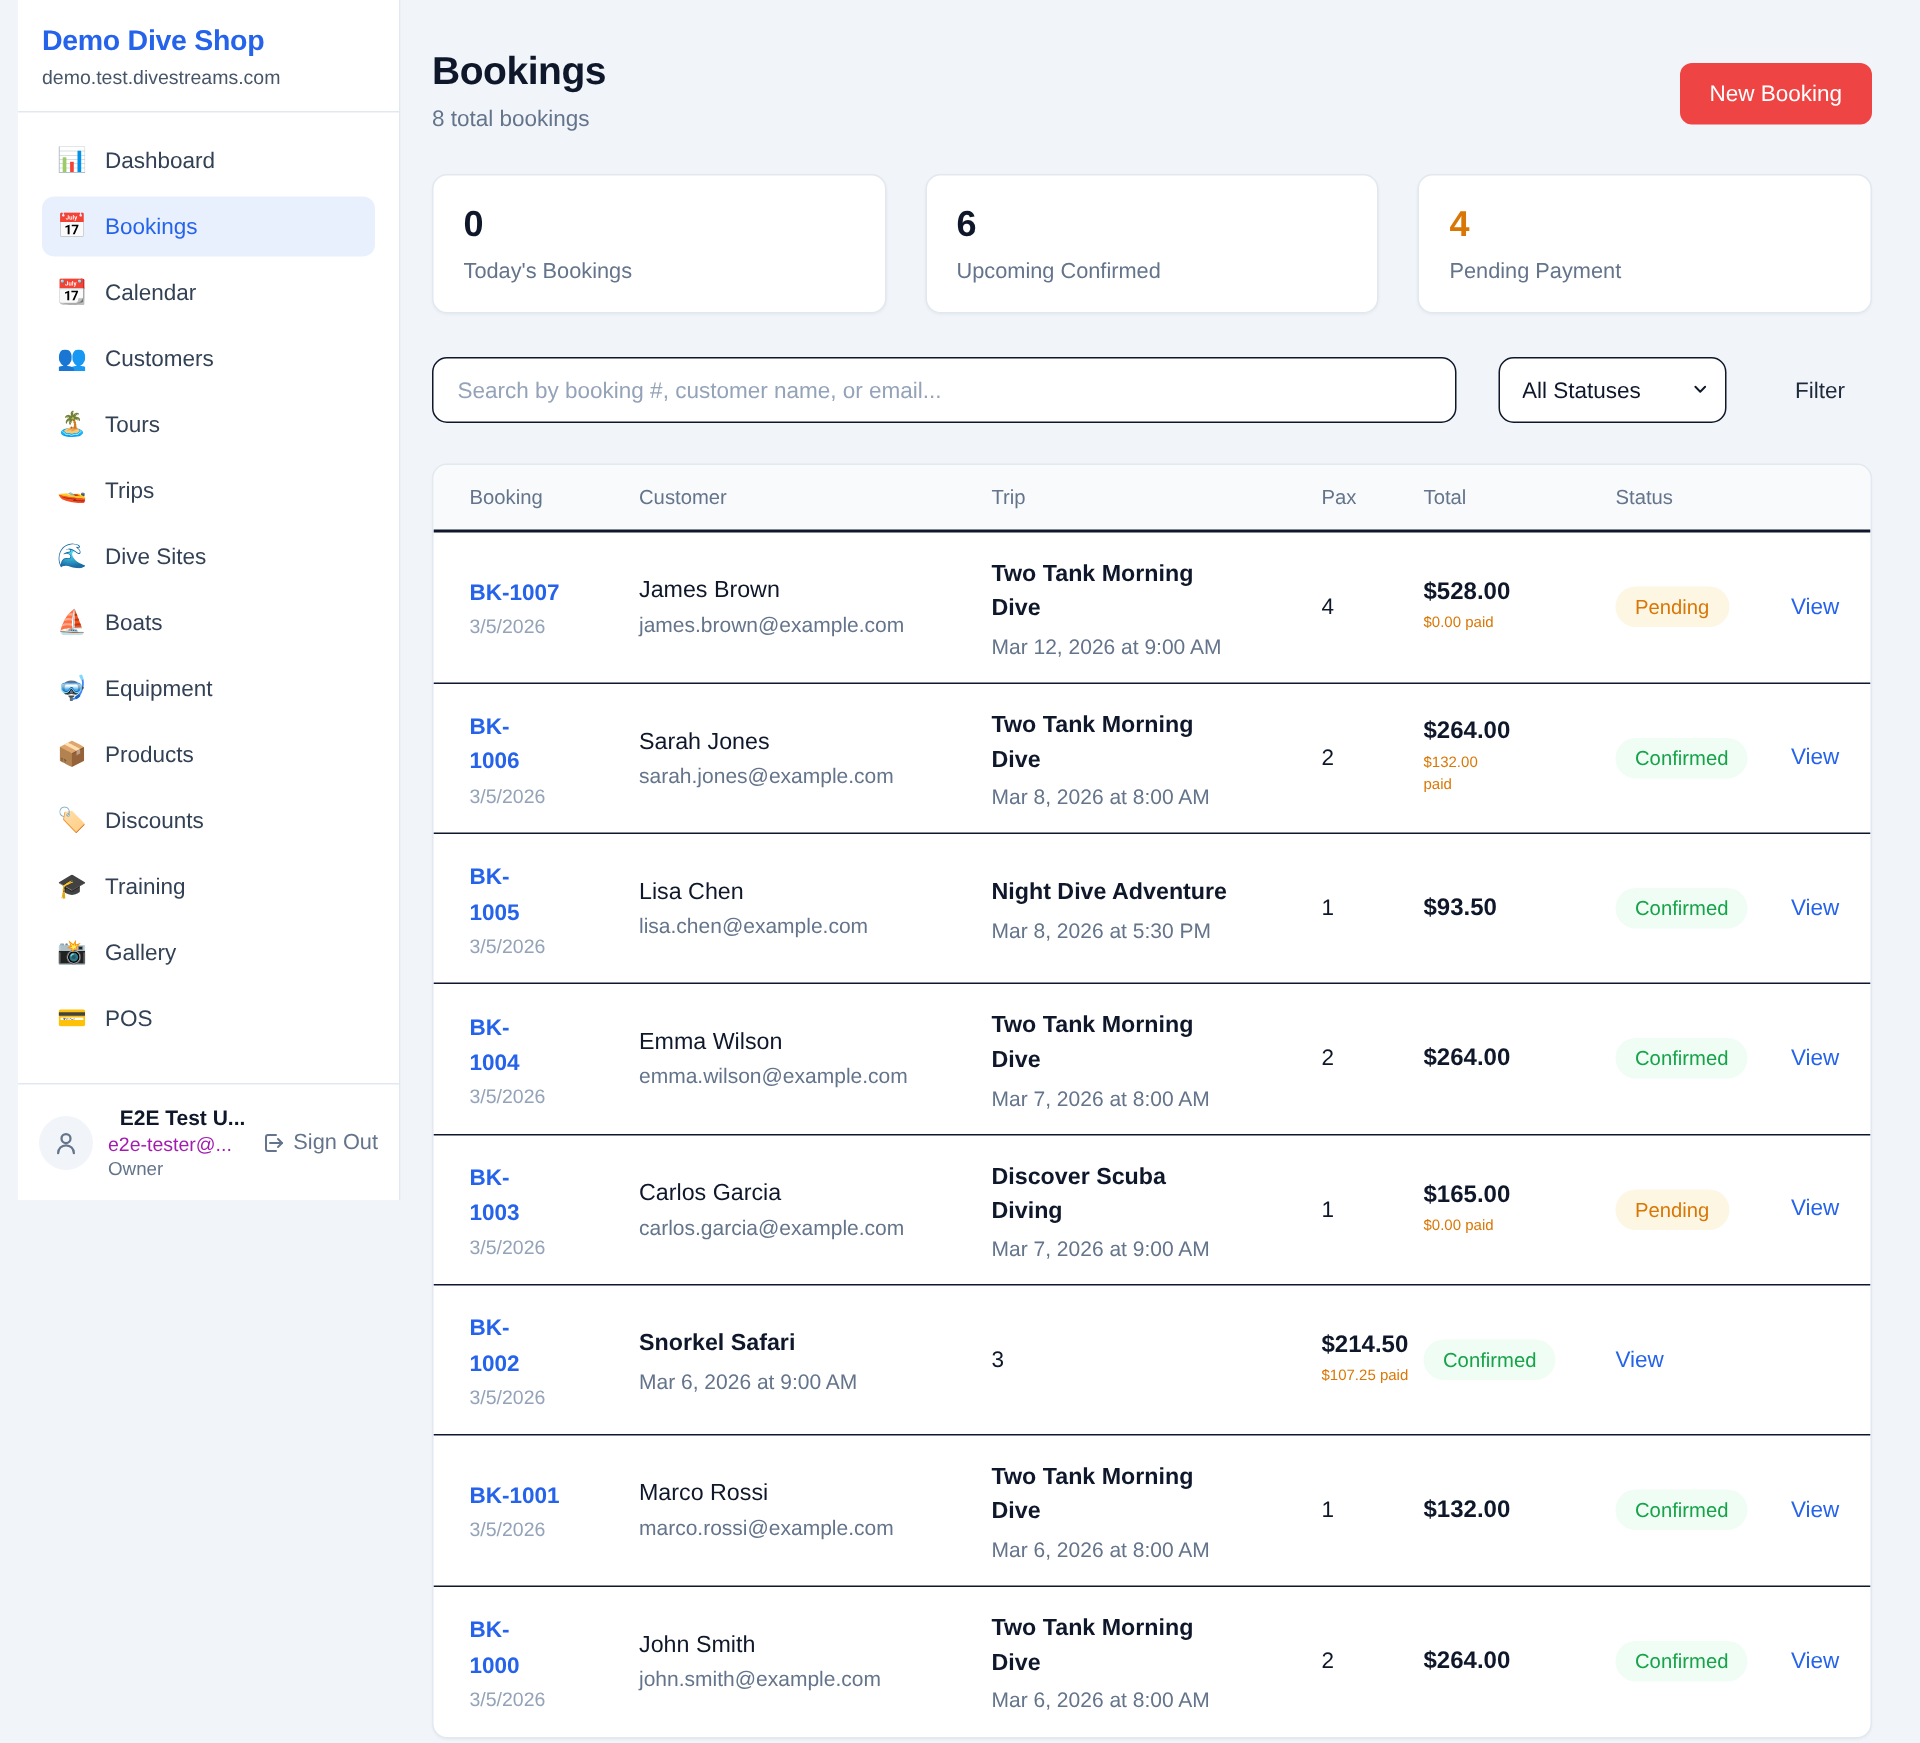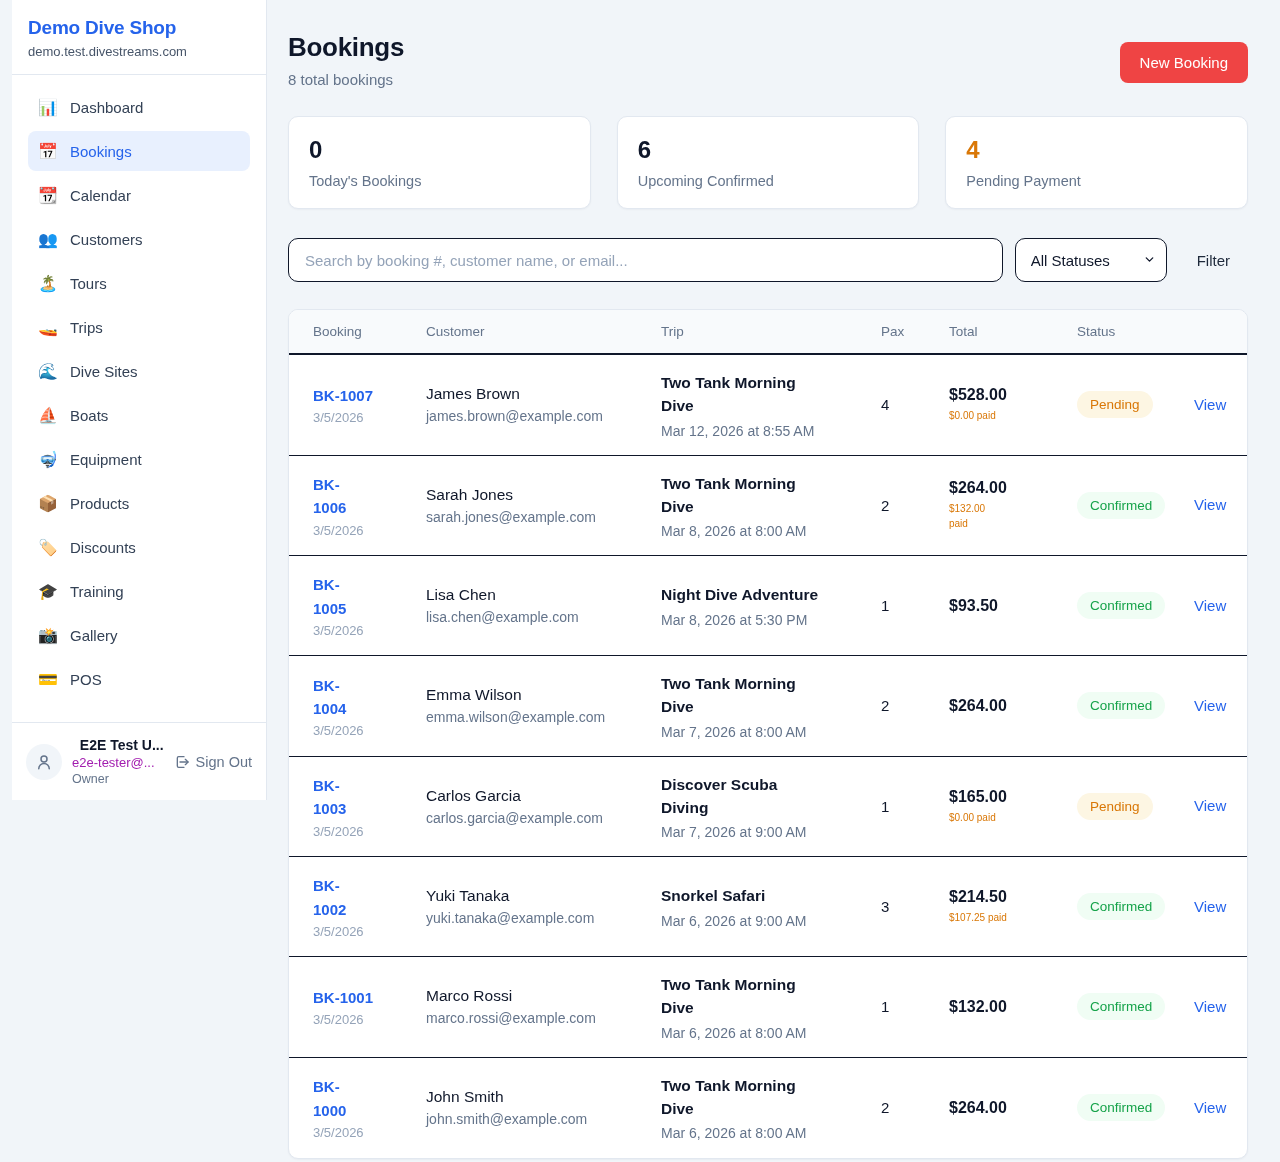--- a/index.html
+++ b/index.html
@@ -64,21 +64,21 @@
   }
 
   .stats { display: grid; grid-template-columns: 1fr 1fr 1fr; gap: 26px; margin-top: 28px; }
   .stat-card {
     background: #fff; border: 1px solid #e2e8f0; border-radius: 10px;
     padding: 19px 20px; box-shadow: 0 1px 2px rgba(15,23,42,0.04);
   }
   .stat-value { font-size: 24px; font-weight: 700; color: #0f172a; }
   .stat-label { font-size: 14.5px; color: #64748b; margin-top: 9px; }
 
-  .filter-row { display: flex; align-items: center; gap: 12px; margin-top: 29px; }
+  .filter-row { display: flex; align-items: center; gap: 28px; margin-top: 29px; }
   .search-input {
     flex: 1; height: 44px; border: 1px solid #0f172a; border-radius: 10px;
     padding: 0 16px; font-size: 15px; font-family: inherit; color: #0f172a;
     background: #fff; outline: none;
   }
   .search-input::placeholder { color: #94a3b8; }
   .select-wrap { position: relative; width: 152px; height: 44px; }
   .status-select {
     appearance: none; -webkit-appearance: none;
     width: 100%; height: 100%; border: 1px solid #0f172a; border-radius: 10px;
@@ -279,21 +279,21 @@
       <a class="bk-link">BK-1007</a>
       <div class="bk-date">3/5/2026</div>
     </div>
     <div class="cell">
       <div class="cust-name">James Brown</div>
       <div class="cust-email">james.brown@example.com</div>
     </div>
     <div class="cell">
       <div class="trip-name">Two Tank Morning
 Dive</div>
-      <div class="trip-date">Mar 12, 2026 at 8:55 AM</div>
+      <div class="trip-date">Mar 12, 2026 at 9:00 AM</div>
     </div>
     <div class="cell c-pax">4</div>
     <div class="cell">
       <div class="total-amt">$528.00</div>
       <div class="total-paid">$0.00 paid</div>
     </div>
     <div class="cell">
       <span class="badge badge-pending">Pending</span>
     </div>
     <div class="cell">
@@ -413,24 +413,20 @@
     </div>
   </div>
 
   <div class="tgrid trow">
     <div class="cell">
       <a class="bk-link">BK-
 1002</a>
       <div class="bk-date">3/5/2026</div>
     </div>
     <div class="cell">
-      <div class="cust-name">Yuki Tanaka</div>
-      <div class="cust-email">yuki.tanaka@example.com</div>
-    </div>
-    <div class="cell">
       <div class="trip-name">Snorkel Safari</div>
       <div class="trip-date">Mar 6, 2026 at 9:00 AM</div>
     </div>
     <div class="cell c-pax">3</div>
     <div class="cell">
       <div class="total-amt">$214.50</div>
       <div class="total-paid">$107.25 paid</div>
     </div>
     <div class="cell">
       <span class="badge badge-confirmed">Confirmed</span>

